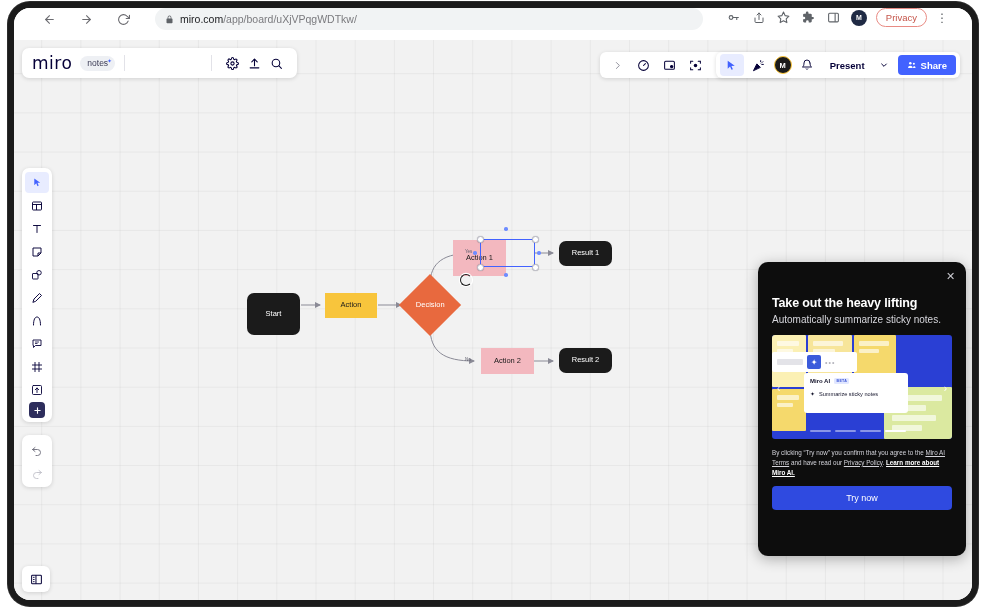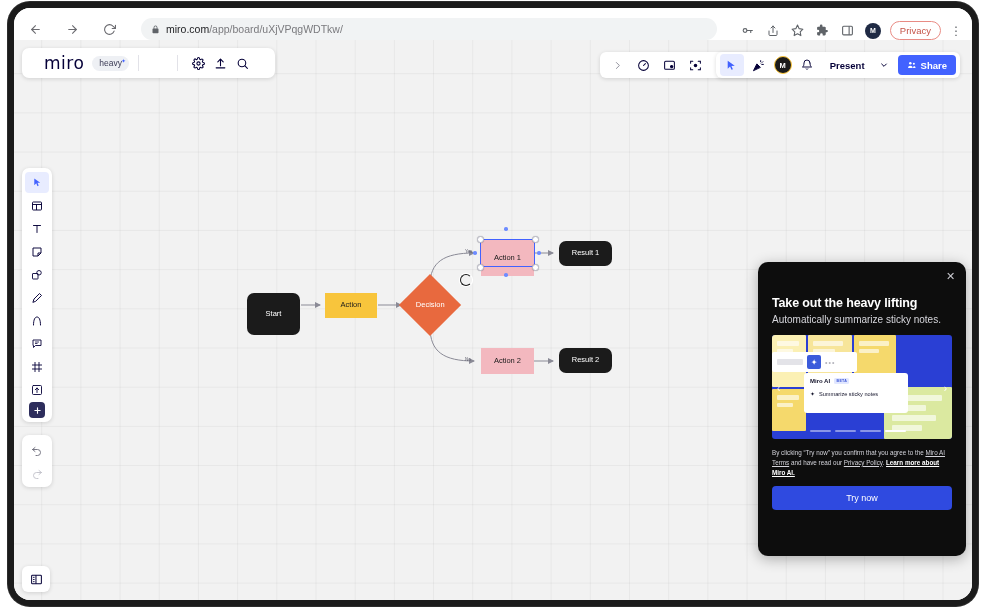--- a/index.html
+++ b/index.html
@@ -18,22 +18,22 @@
     background: #ffffff;
     border-radius: 16px;
     box-shadow: 0 0 0 6px #1b1b1b, 0 0 0 7px #2c2c2c;
     overflow: hidden;
   }
 
   
   #browser-bar {
     position: absolute; left:0; top:0; width:100%; height: 32px;
     background: #ffffff;
-    display:flex; align-items:flex-end;
-    padding: 0 10px;
+    display:flex; align-items:flex-start;
+    padding: 0 24px;
     gap: 15px;
   }
   .nav-btn {
     width: 22px; height: 22px;
     display:flex; align-items:center; justify-content:center;
     color:#6b6b70; border-radius: 50%;
     flex: 0 0 auto;
   }
   .nav-btn svg { display:block; }
   #url-pill {
@@ -78,25 +78,25 @@
       linear-gradient(to right, rgba(0,0,0,0.045) 1px, transparent 1px),
       linear-gradient(to bottom, rgba(0,0,0,0.045) 1px, transparent 1px);
     background-size: 39.2px 39.2px;
     background-position: -12px -6px;
     overflow:hidden;
   }
 
   
   #miro-header {
     position:absolute; left:8px; top:8px;
-    height: 30px; width: 253px;
+    height: 30px; width: 275px;
     background:#fff; border-radius: 7px;
     box-shadow: 0 1px 4px rgba(0,0,0,.14);
     display:flex; align-items:center;
-    padding: 0 22px;
+    padding: 0 10px;
     justify-content: space-between;
   }
   #miro-logo {
     font-size: 17px; font-weight: 500; color:#050038;
     letter-spacing: .5px; font-family:"DejaVu Sans", sans-serif;
   }
   #plan-badge {
     margin-left: 8px;
     background: #eef0f4; color:#3b3b55;
     font-size: 8.5px; border-radius: 9px;
@@ -408,21 +408,21 @@
       </div>
 
       <div class="node node-yellow" style="left:311px;top:253px;width:52px;height:25px;">
         <span>Action</span>
       </div>
 
       <div class="node node-diamond" style="left:394px;top:243px;width:44px;height:44px;">
         <span>Decision</span>
       </div>
 
-      <div class="node node-pink" style="left:467px;top:200px;width:53px;height:36px;">
+      <div class="node node-pink" style="left:439px;top:200px;width:53px;height:36px;">
         <span>Action 1</span>
       </div>
 
       <div class="node node-dark" style="left:545px;top:201px;width:53px;height:25px;">
         <span>Result 1</span>
       </div>
 
       <div class="node node-pink" style="left:467px;top:308px;width:53px;height:26px;">
         <span>Action 2</span>
       </div>
@@ -442,21 +442,21 @@
       <div class="mdot" style="left:490px;top:187px;"></div>
       <div class="mdot" style="left:490px;top:233px;"></div>
       <div class="mdot" style="left:459px;top:211px;"></div>
       <div class="mdot" style="left:523px;top:211px;"></div>
       <div id="rot-cursor" style="left:446px;top:234px;"></div>
     </div>
 
     <div id="miro-header">
       <span id="miro-logo">miro</span>
       <span id="plan-badge">
-        <span>heavy</span>
+        <span>notes</span>
         <span class="star">✦</span>
       </span>
       <span class="vsep"></span>
       <span id="board-title-field" title=""></span>
       <span class="vsep"></span>
       <span class="hdr-icon">
         <svg width="13" height="13" viewBox="0 0 24 24" fill="none" stroke="currentColor" stroke-width="2">
             <circle cx="12" cy="12" r="3"></circle>
             <path d="M19.4 15a1.65 1.65 0 0 0 .33 1.82l.06.06a2 2 0 1 1-2.83 2.83l-.06-.06a1.65 1.65 0 0 0-1.82-.33 1.65 1.65 0 0 0-1 1.51V21a2 2 0 0 1-4 0v-.09A1.65 1.65 0 0 0 9 19.4a1.65 1.65 0 0 0-1.82.33l-.06.06a2 2 0 1 1-2.83-2.83l.06-.06a1.65 1.65 0 0 0 .33-1.82 1.65 1.65 0 0 0-1.51-1H3a2 2 0 0 1 0-4h.09A1.65 1.65 0 0 0 4.6 9a1.65 1.65 0 0 0-.33-1.82l-.06-.06a2 2 0 1 1 2.83-2.83l.06.06A1.65 1.65 0 0 0 9 4.6a1.65 1.65 0 0 0 1-1.51V3a2 2 0 0 1 4 0v.09a1.65 1.65 0 0 0 1 1.51 1.65 1.65 0 0 0 1.82-.33l.06-.06a2 2 0 1 1 2.83 2.83l-.06.06A1.65 1.65 0 0 0 19.4 9a1.65 1.65 0 0 0 1.51 1H21a2 2 0 0 1 0 4h-.09a1.65 1.65 0 0 0-1.51 1z"></path>
           </svg>

